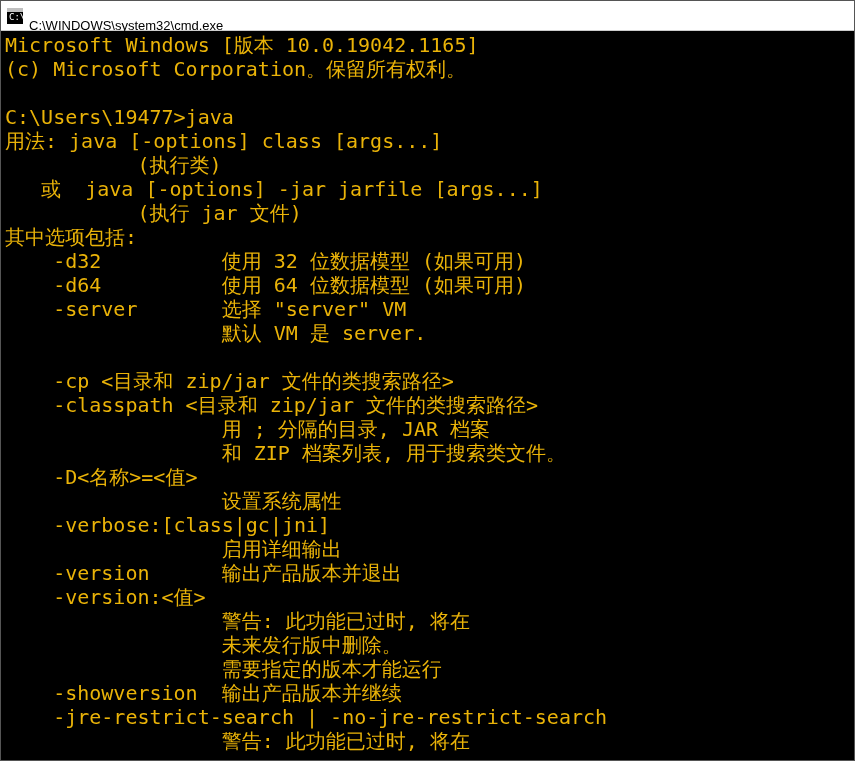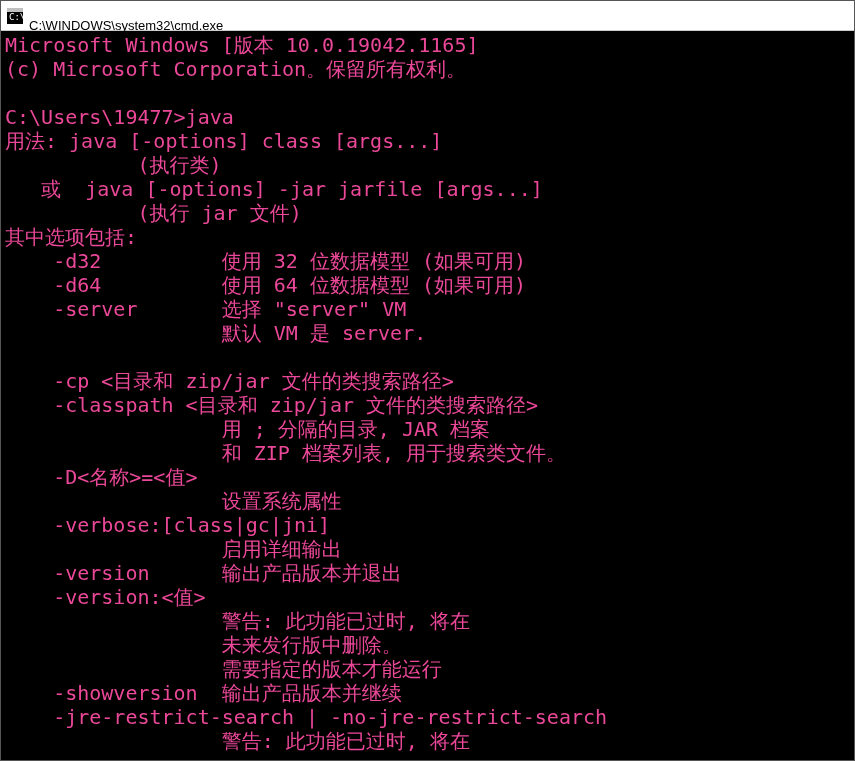--- a/index.html
+++ b/index.html
@@ -33,21 +33,21 @@
     margin-right: 6px;
     display: flex;
     align-items: center;
     justify-content: center;
   }
   .titlebar .icon svg { display: block; }
   .titlebar .title { flex: 1; white-space: nowrap; margin-top: 20px; }
   .terminal {
     flex: 1;
     background: #000;
-    color: #ec4899;
+    color: #eab308;
     font-family: "NSimSun", "SimSun", "Consolas", monospace;
     font-size: 20px;
     line-height: 24px;
     padding: 2px 4px;
     white-space: pre;
     overflow: hidden;
   }
   .terminal .line { white-space: pre; }
 </style>
 </head>

